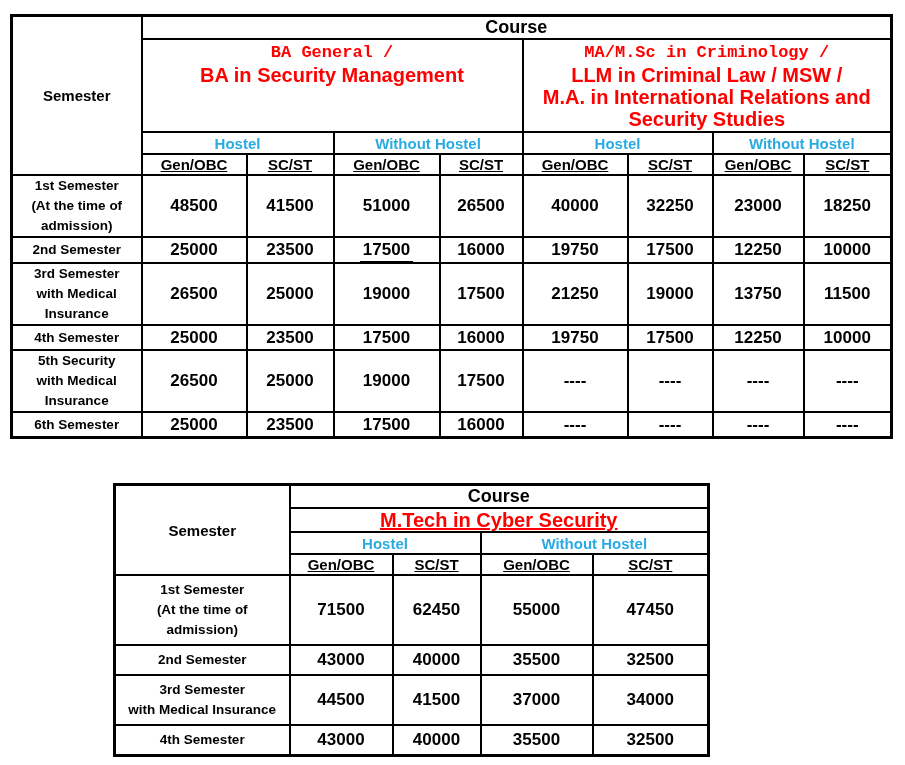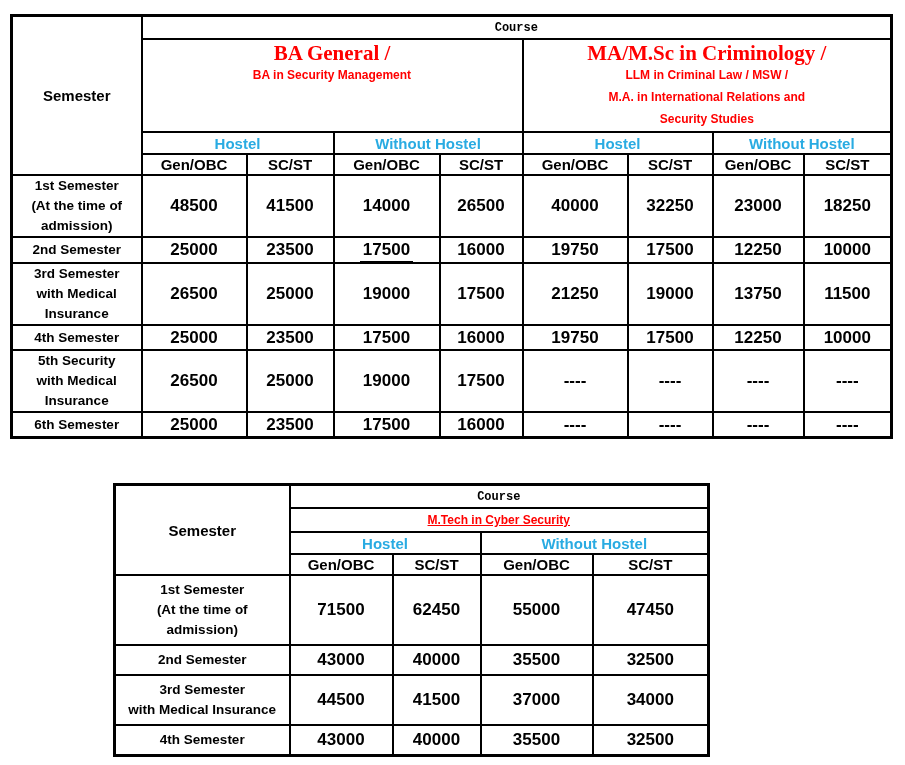--- a/index.html
+++ b/index.html
@@ -25,28 +25,28 @@
   .fee-table th,.fee-table td{
     border:2px solid var(--ink);
     text-align:center;
     vertical-align:middle;
     padding:0;
     overflow:hidden;
   }
   #t1{ margin:14px 0 0 10px; width:880px; }
   #t2{ margin:44px 0 0 113px; width:594px; }
 
-  .course-h{ font-size:12px; height:21px;font-family:Liberation Mono, monospace; }
+  .course-h{ font-size:18px; height:21px; }
   #t1 .group-row th{ height:89px; vertical-align:top; padding-top:2px; }
   #t2 .group-row th{ height:21px;text-decoration:underline; }
   .group{ color:var(--red); }
-  .group .line{ font-size:12px; line-height:22px; white-space:nowrap; }
-  #t1 .group .line:first-child{ font-family:Liberation Serif, serif; font-size:21px; }
+  .group .line{ font-size:20px; line-height:22px; white-space:nowrap; }
+  #t1 .group .line:first-child{ font-family:Liberation Mono, monospace; font-size:17px; }
   .hostel{ color:var(--blue); font-size:15px; height:20px;border-radius:7px; }
-  .cat{ font-size:15px; height:19px; }
+  .cat{ font-size:15px; height:19px;text-decoration:underline; }
 
   .row-label{ font-size:13.5px; line-height:20px; padding:2px 1px; }
   #t2 .row-label{ padding:4px 2px; }
   .row-label div{ white-space:nowrap; }
   .val{ font-size:17px; height:23px; }
   .val .u{
     display:inline-block;
     padding:0 3px 1px 3px;
     border-bottom:3px solid var(--ink);
     position:relative;
@@ -104,21 +104,21 @@
   </thead>
   <tbody>
       <tr>
         <td class="row-label">
           <div>1st Semester</div>
           <div>(At the time of</div>
           <div>admission)</div>
         </td>
         <td class="val"><span>48500</span></td>
         <td class="val"><span>41500</span></td>
-        <td class="val"><span>14000</span></td>
+        <td class="val"><span>51000</span></td>
         <td class="val"><span>26500</span></td>
         <td class="val"><span>40000</span></td>
         <td class="val"><span>32250</span></td>
         <td class="val"><span>23000</span></td>
         <td class="val"><span>18250</span></td>
       </tr>
       <tr>
         <td class="row-label">
           <div>2nd Semester</div>
         </td>

